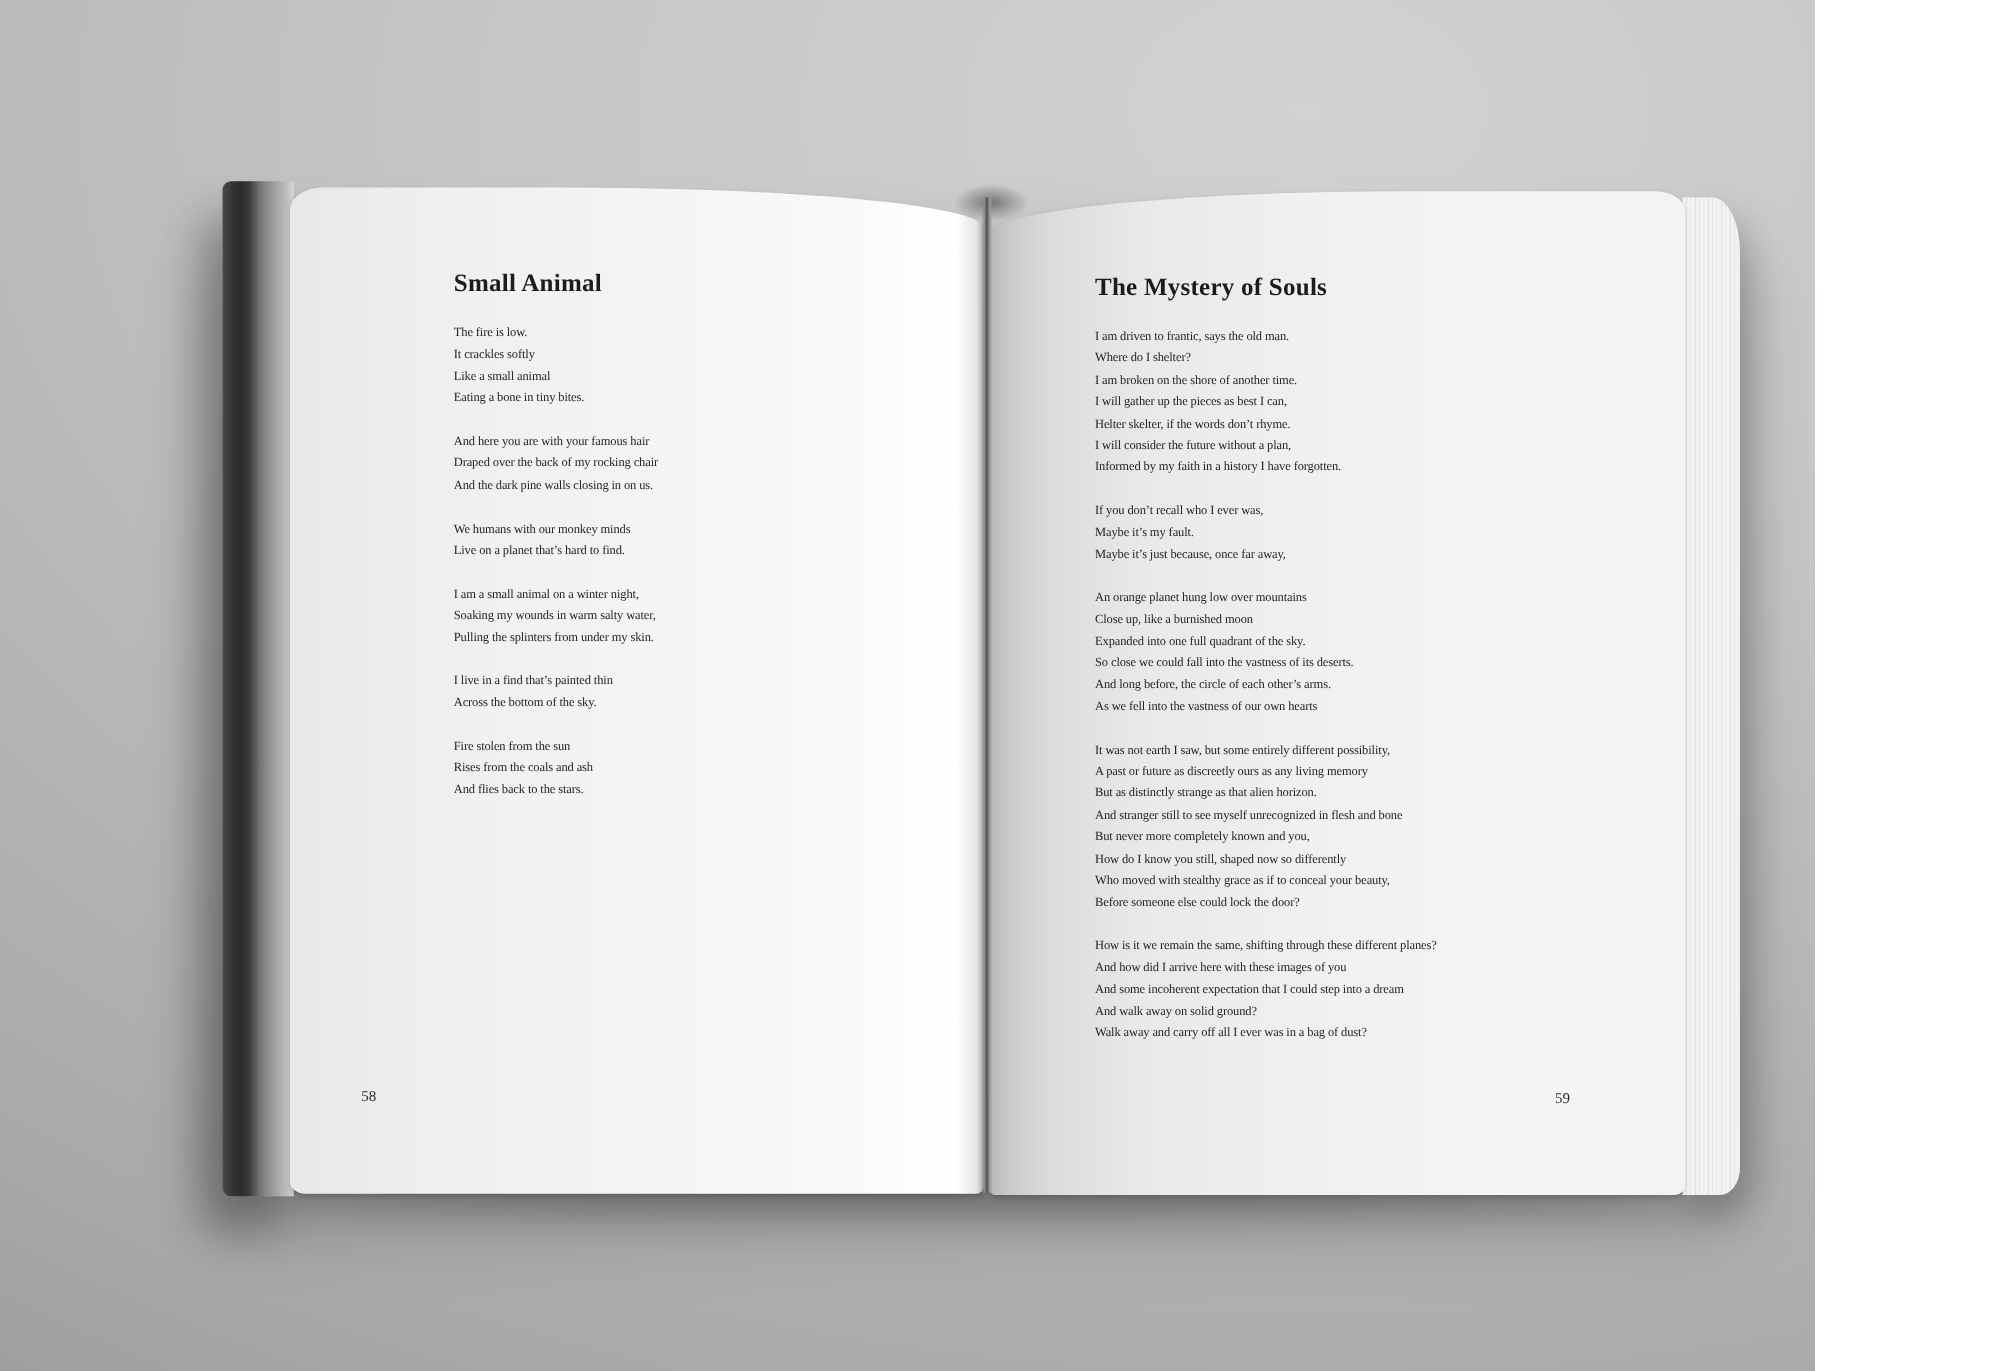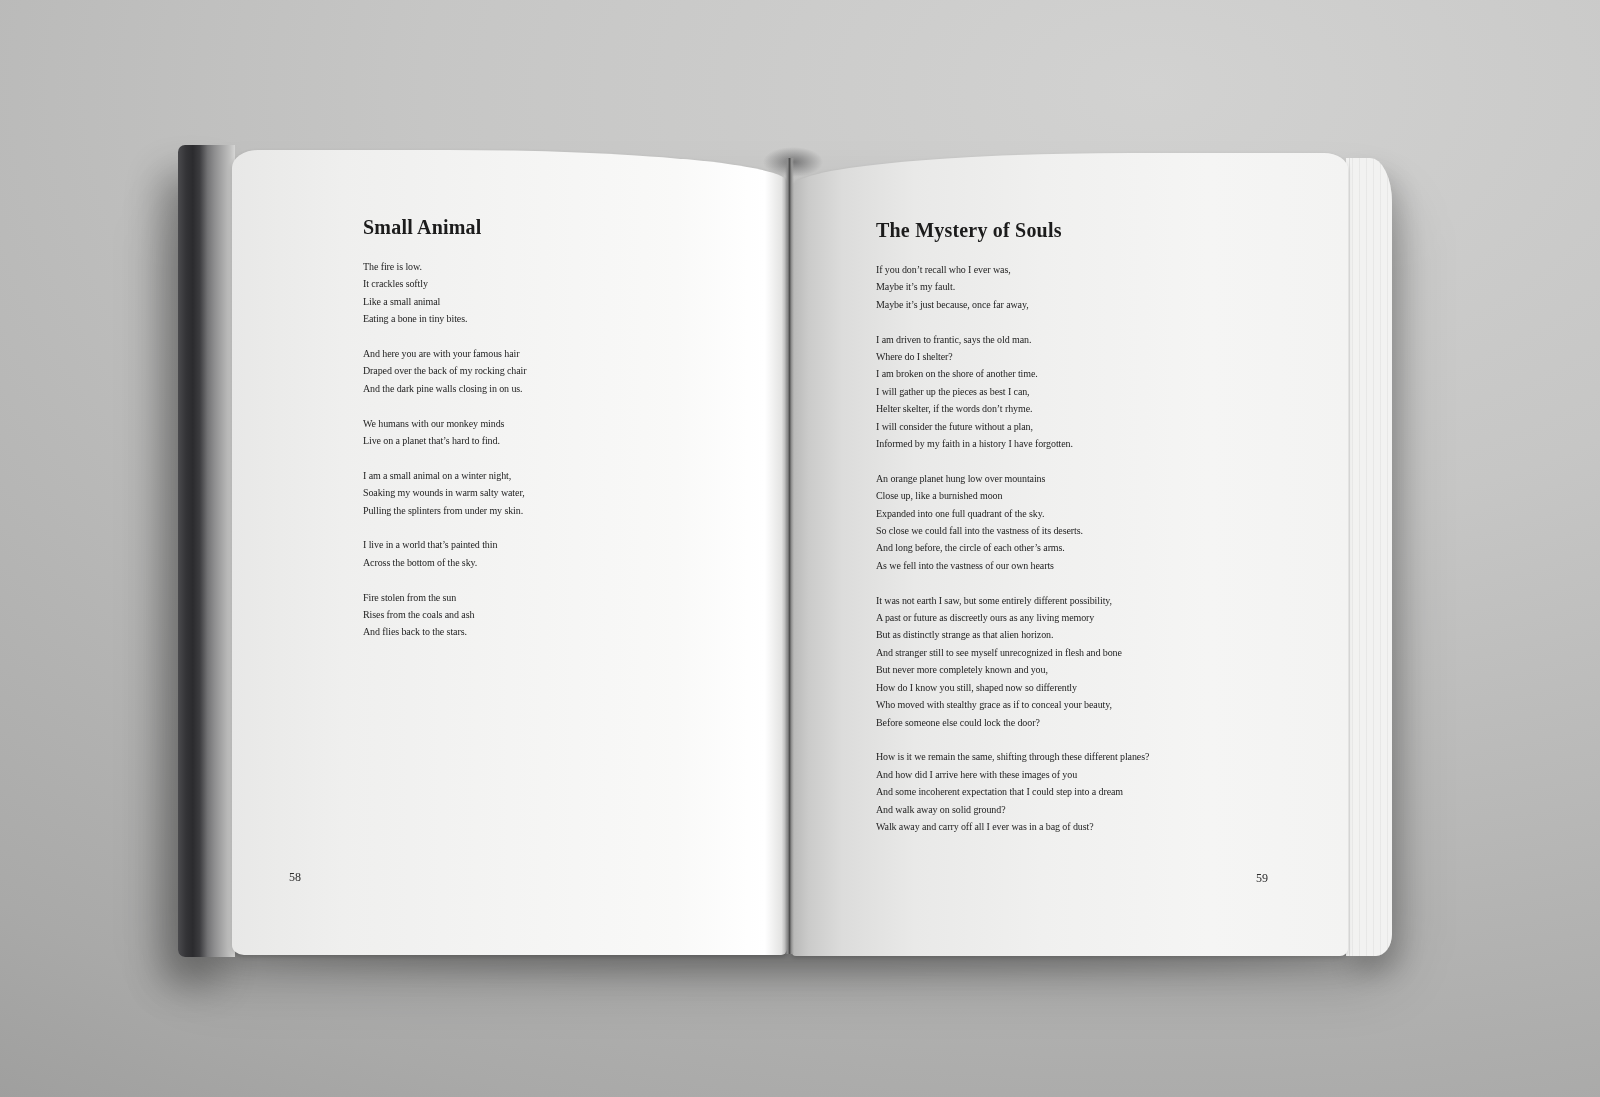--- a/index.html
+++ b/index.html
@@ -6,21 +6,21 @@
     margin: 0;
     padding: 0;
     width: 1600px;
     height: 1097px;
     overflow: hidden;
     font-family: "Liberation Serif", "DejaVu Serif", serif;
   }
 
   .scene {
     position: relative;
-    width: 1600px;
+    width: 1452px;
     height: 1097px;
     background:
       radial-gradient(130% 115% at 72% 8%,
         #d2d2d1 0%, #c6c6c5 35%, #b8b8b7 60%, #a9a9a8 85%, #9d9d9c 100%);
   }
 
   .book {
     position: absolute;
     left: 178px;
     top: 140px;
@@ -147,21 +147,21 @@
   .stanza:last-child { margin-bottom: 0; }
   .line { white-space: nowrap; }
 
   .pagenum {
     position: absolute;
     bottom: 70px;
     font-size: 12px;
     color: #2b2b2b;
   }
   .pagenum-left  { left: 57px; }
-  .pagenum-right { left: 464px; text-align: right; }
+  .pagenum-right { left: 452px; text-align: right; }
 </style>
 </head>
 <body>
 
 <div class="scene">
   <div class="book">
 
     <div class="cover-left"></div>
     <div class="spine-notch"></div>
 
@@ -183,52 +183,52 @@
             <div class="stanza">
               <div class="line">We humans with our monkey minds</div>
               <div class="line">Live on a planet that’s hard to find.</div>
             </div>
             <div class="stanza">
               <div class="line">I am a small animal on a winter night,</div>
               <div class="line">Soaking my wounds in warm salty water,</div>
               <div class="line">Pulling the splinters from under my skin.</div>
             </div>
             <div class="stanza">
-              <div class="line">I live in a world that’s painted thin</div>
+              <div class="line">I live in a find that’s painted thin</div>
               <div class="line">Across the bottom of the sky.</div>
             </div>
             <div class="stanza">
               <div class="line">Fire stolen from the sun</div>
               <div class="line">Rises from the coals and ash</div>
               <div class="line">And flies back to the stars.</div>
             </div>
           </div>
       </div>
       <div class="pagenum pagenum-left">58</div>
     </div>
 
     <div class="gutter"></div>
 
     <div class="page page-right">
       <div class="content content-right">
         <h1 class="title">The Mystery of Souls</h1>
         <div class="poem">
-            <div class="stanza">
-              <div class="line">If you don’t recall who I ever was,</div>
-              <div class="line">Maybe it’s my fault.</div>
-              <div class="line">Maybe it’s just because, once far away,</div>
-            </div>
             <div class="stanza">
               <div class="line">I am driven to frantic, says the old man.</div>
               <div class="line">Where do I shelter?</div>
               <div class="line">I am broken on the shore of another time.</div>
               <div class="line">I will gather up the pieces as best I can,</div>
               <div class="line">Helter skelter, if the words don’t rhyme.</div>
               <div class="line">I will consider the future without a plan,</div>
               <div class="line">Informed by my faith in a history I have forgotten.</div>
+            </div>
+            <div class="stanza">
+              <div class="line">If you don’t recall who I ever was,</div>
+              <div class="line">Maybe it’s my fault.</div>
+              <div class="line">Maybe it’s just because, once far away,</div>
             </div>
             <div class="stanza">
               <div class="line">An orange planet hung low over mountains</div>
               <div class="line">Close up, like a burnished moon</div>
               <div class="line">Expanded into one full quadrant of the sky.</div>
               <div class="line">So close we could fall into the vastness of its deserts.</div>
               <div class="line">And long before, the circle of each other’s arms.</div>
               <div class="line">As we fell into the vastness of our own hearts</div>
             </div>
             <div class="stanza">

